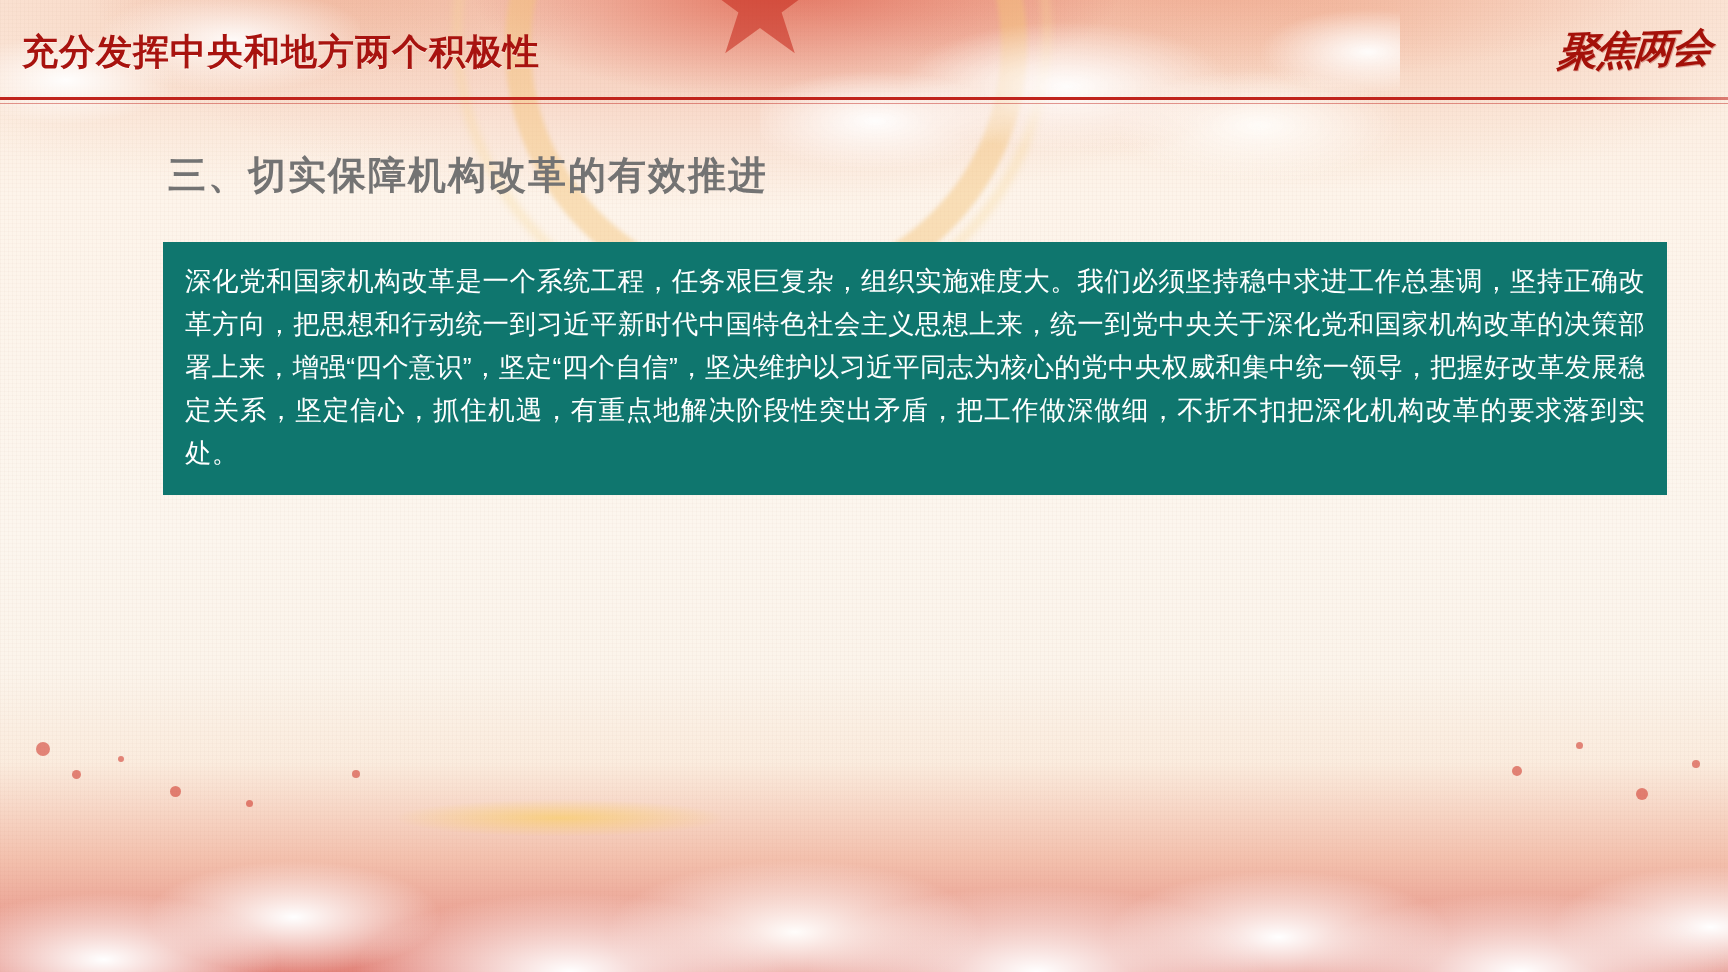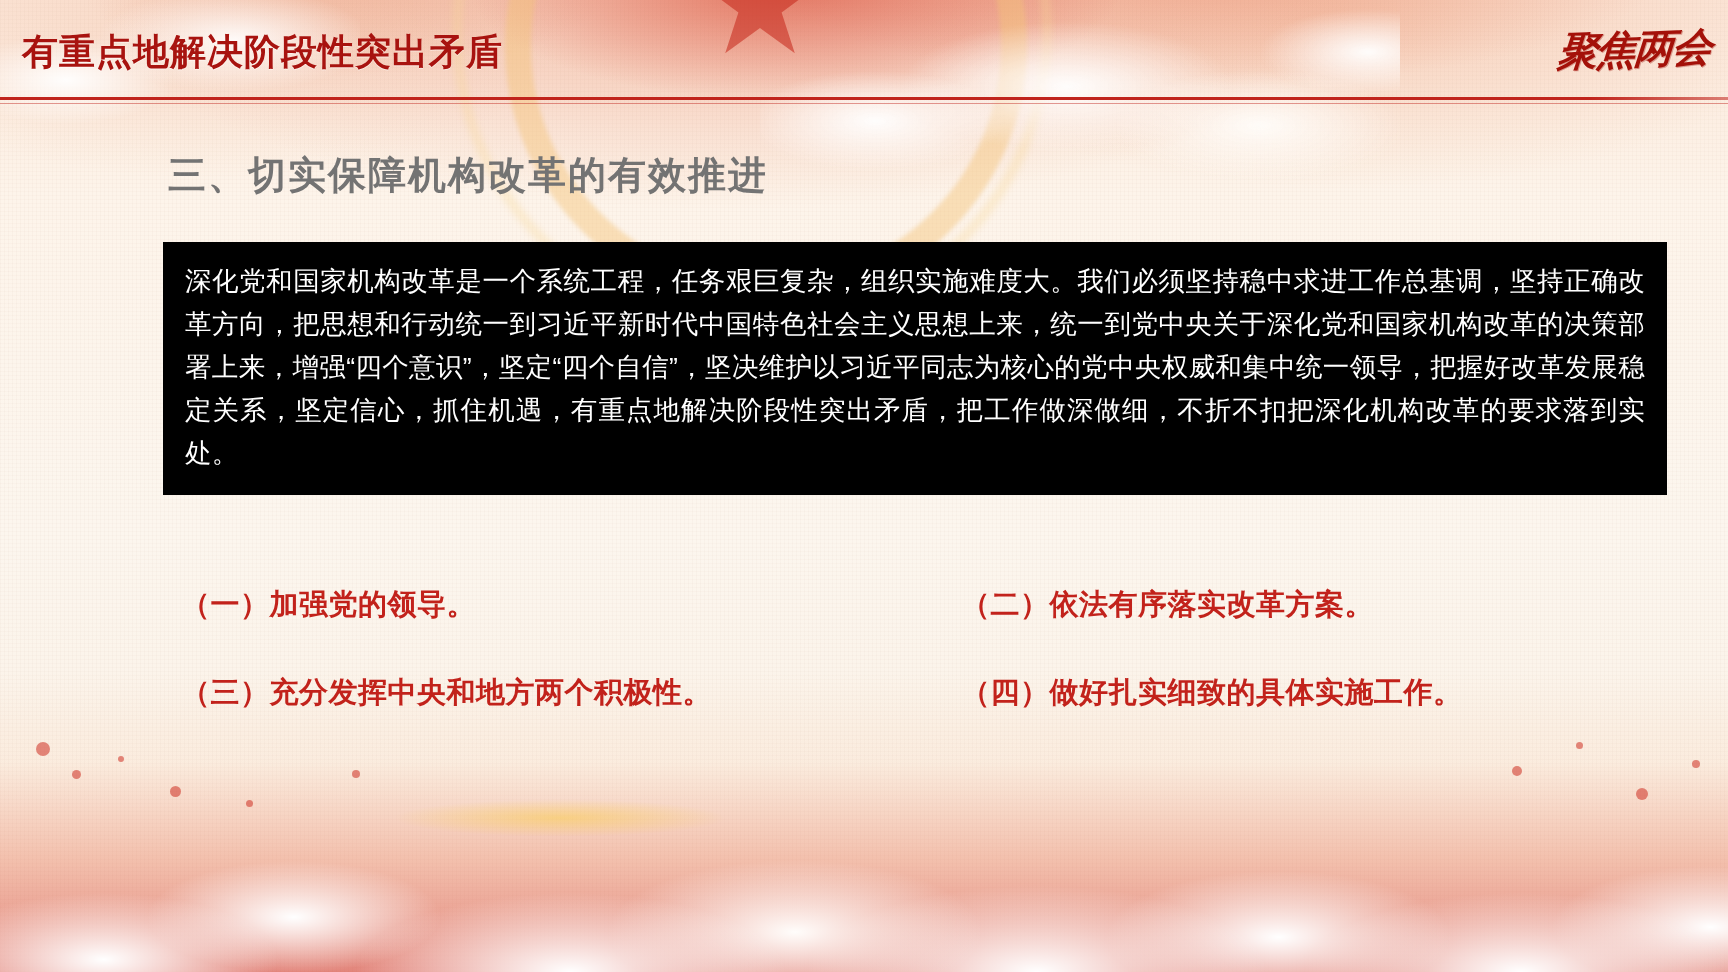--- a/index.html
+++ b/index.html
@@ -172,21 +172,21 @@
     letter-spacing: 2px;
     white-space: nowrap;
   }
 
   .red-panel {
     position: absolute;
     left: 163px; top: 242px;
     width: 1504px;
     box-sizing: border-box;
     padding: 18px 22px 20px 22px;
-    background: #000000;
+    background: #0f766e;
     color: #ffffff;
   }
   .red-panel p {
     margin: 0;
     font-size: 26.5px;
     line-height: 1.62;
     text-align: justify;
     text-justify: inter-ideograph;
     letter-spacing: .3px;
   }
@@ -233,35 +233,25 @@
   <div class="splatter" style="left:72px;  top:770px; width:9px;  height:9px;"></div>
   <div class="splatter" style="left:118px; top:756px; width:6px;  height:6px;"></div>
   <div class="splatter" style="left:170px; top:786px; width:11px; height:11px;"></div>
   <div class="splatter" style="left:246px; top:800px; width:7px;  height:7px;"></div>
   <div class="splatter" style="left:352px; top:770px; width:8px;  height:8px;"></div>
   <div class="splatter" style="left:1512px;top:766px; width:10px; height:10px;"></div>
   <div class="splatter" style="left:1576px;top:742px; width:7px;  height:7px;"></div>
   <div class="splatter" style="left:1636px;top:788px; width:12px; height:12px;"></div>
   <div class="splatter" style="left:1692px;top:760px; width:8px;  height:8px;"></div>
 
-  <div class="header-title">有重点地解决阶段性突出矛盾</div>
+  <div class="header-title">充分发挥中央和地方两个积极性</div>
   <div class="header-rule"></div>
   <div class="header-rule-thin"></div>
   <div class="header-stamp">聚焦两会</div>
 
   <div class="section-title">三、切实保障机构改革的有效推进</div>
 
   <div class="red-panel">
     <p>深化党和国家机构改革是一个系统工程，任务艰巨复杂，组织实施难度大。我们必须坚持稳中求进工作总基调，坚持正确改革方向，把思想和行动统一到习近平新时代中国特色社会主义思想上来，统一到党中央关于深化党和国家机构改革的决策部署上来，增强“四个意识”，坚定“四个自信”，坚决维护以习近平同志为核心的党中央权威和集中统一领导，把握好改革发展稳定关系，坚定信心，抓住机遇，有重点地解决阶段性突出矛盾，把工作做深做细，不折不扣把深化机构改革的要求落到实处。</p>
   </div>
 
-  <div class="points">
-    <div class="points-row">
-      <div class="point col-left">（一）加强党的领导。</div>
-      <div class="point col-right">（二）依法有序落实改革方案。</div>
-    </div>
-    <div class="points-row">
-      <div class="point col-left">（三）充分发挥中央和地方两个积极性。</div>
-      <div class="point col-right">（四）做好扎实细致的具体实施工作。</div>
-    </div>
-  </div>
 
 </div>
 
 </body></html>

